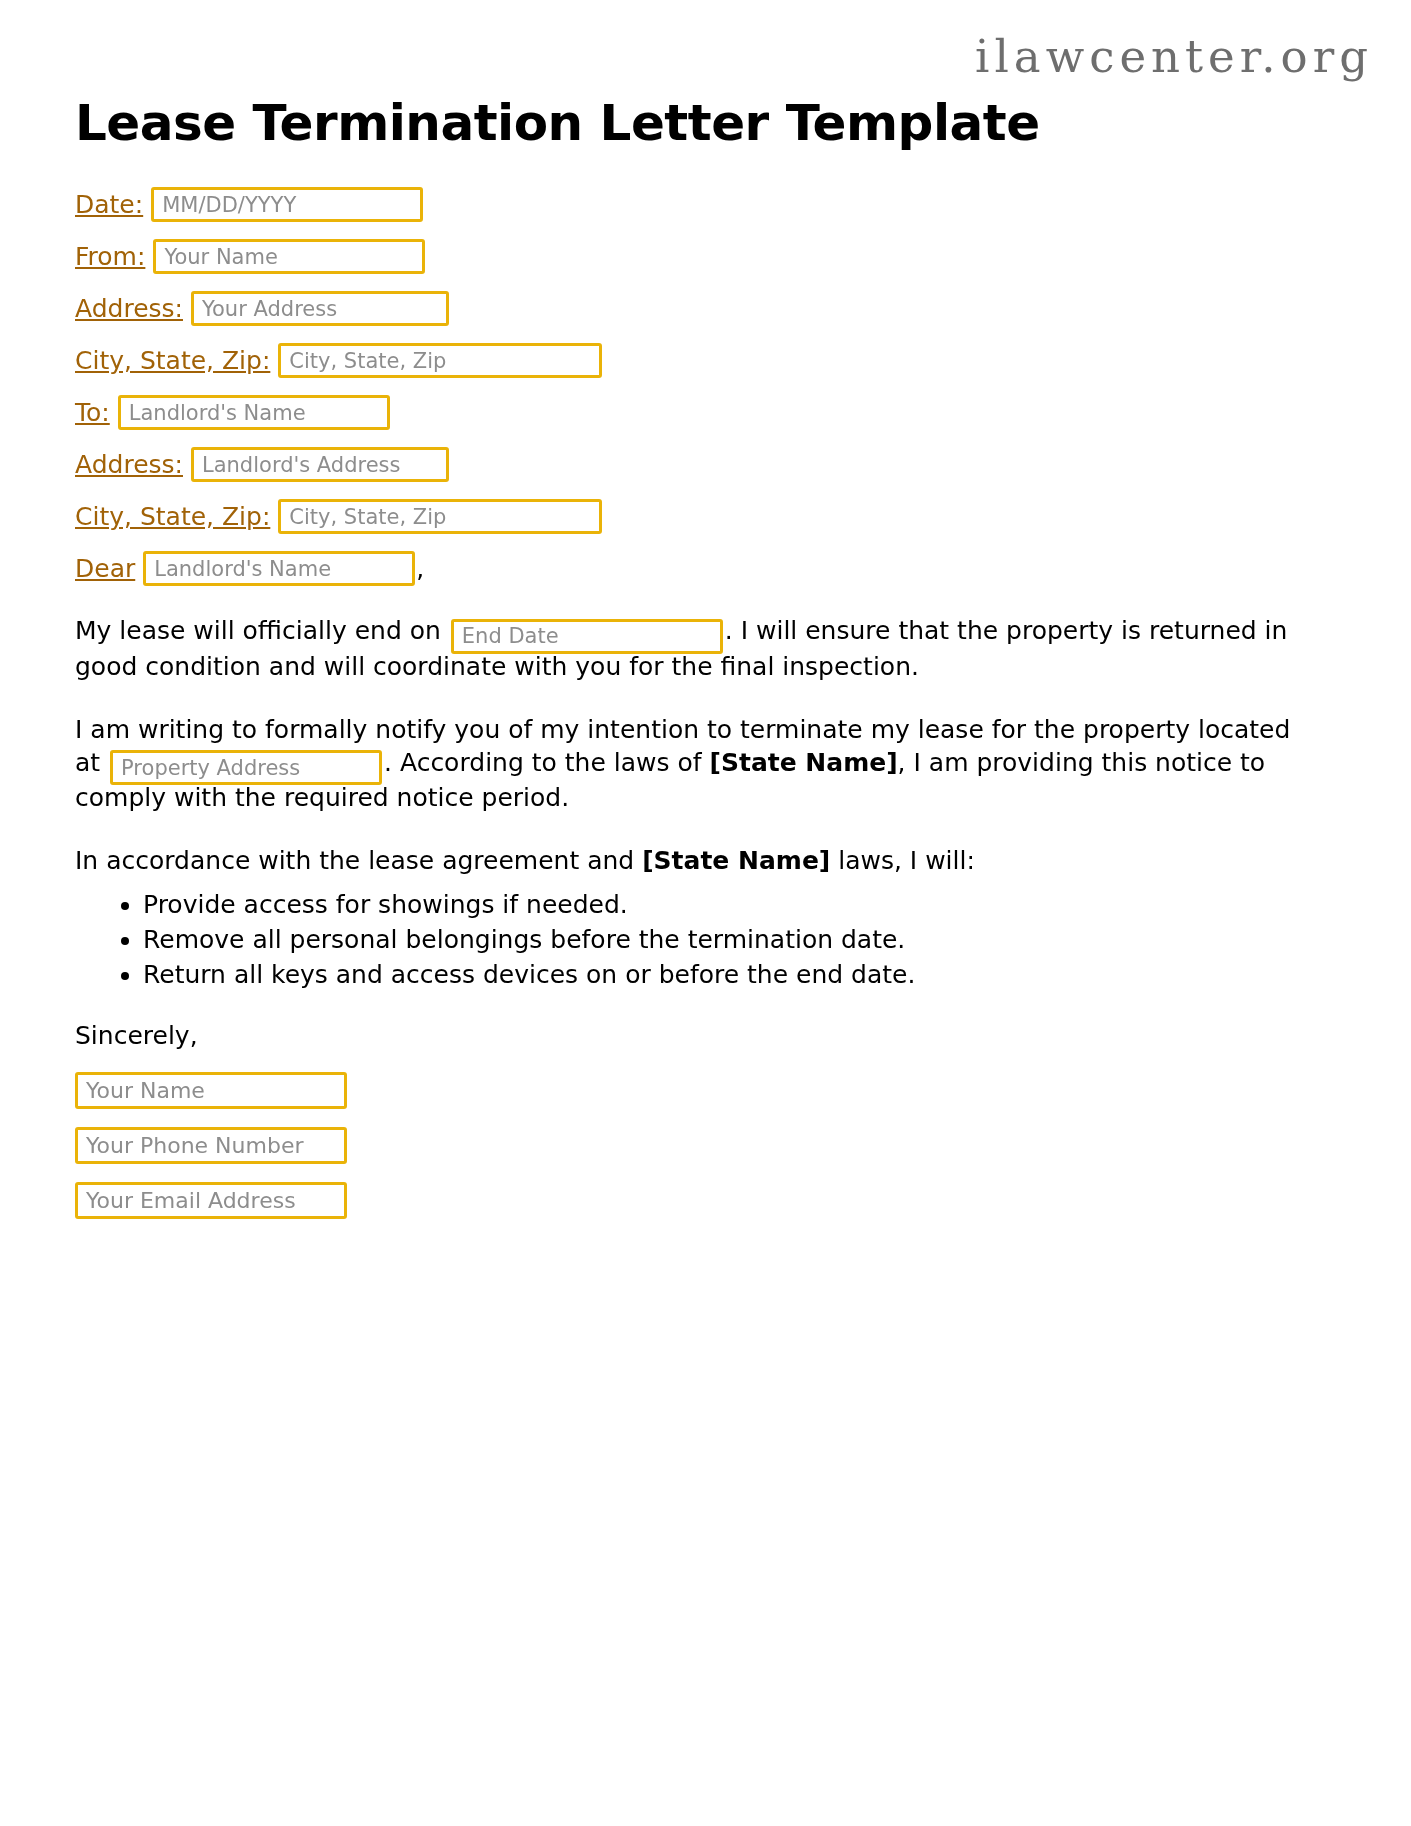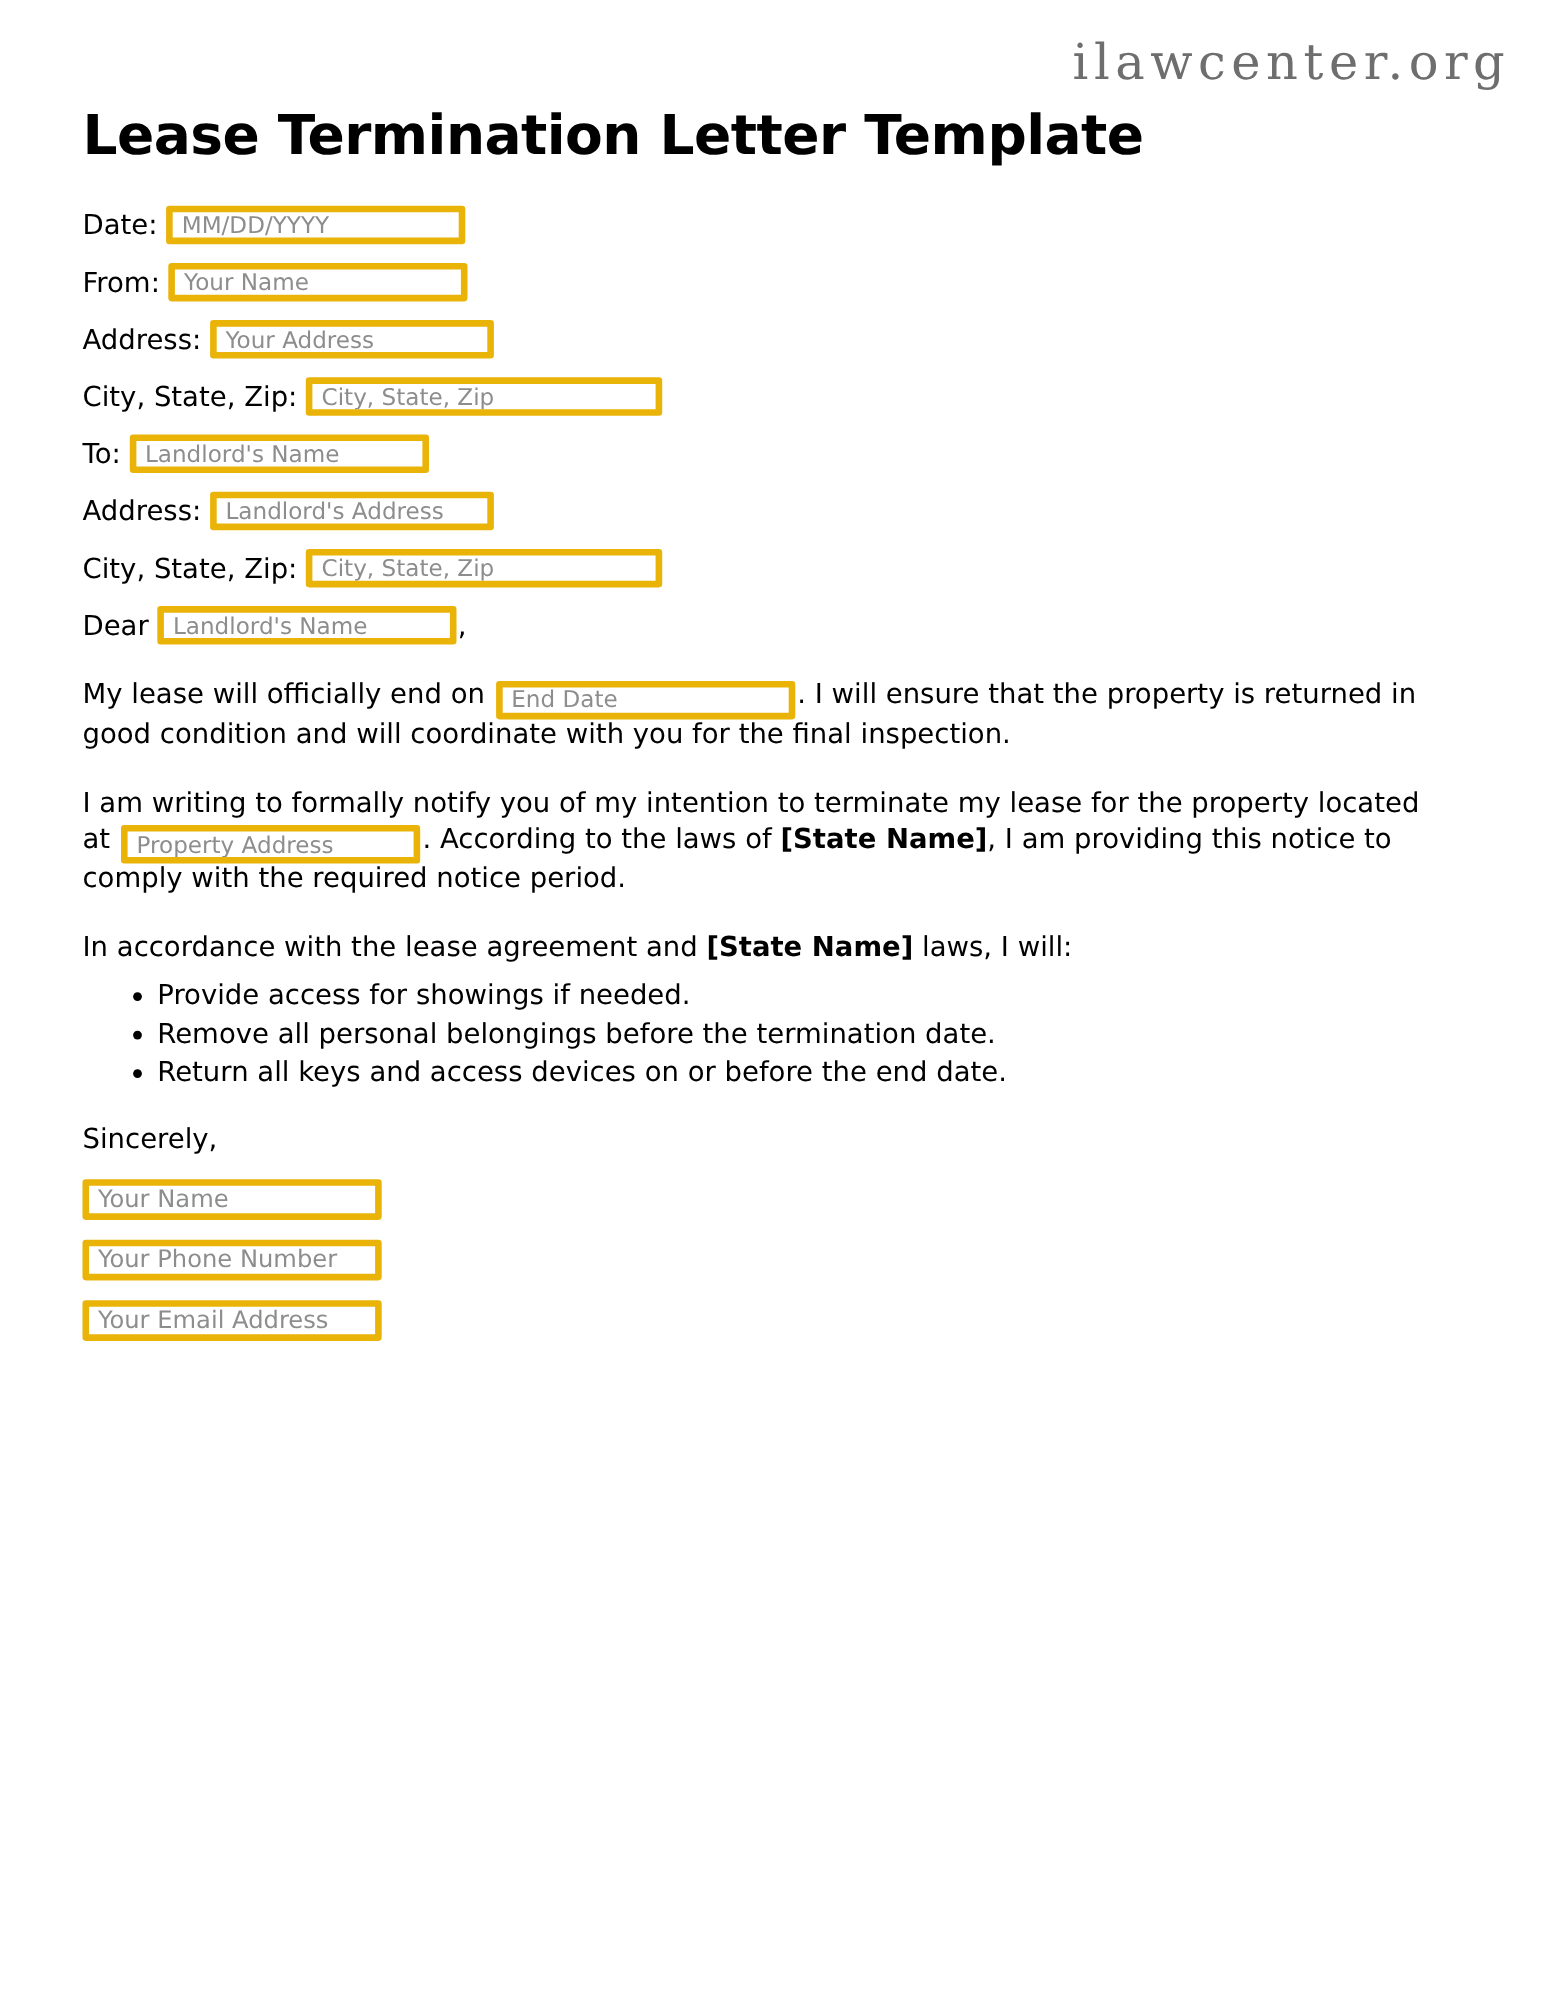--- a/index.html
+++ b/index.html
@@ -51,32 +51,33 @@
   .field-row {
     display: flex;
     align-items: center;
     margin-bottom: 17px;
     font-size: 25px;
     line-height: 1.2;
   }
   .field-label {
     margin-right: 8px;
     white-space: nowrap;
-    color: #000000;
+    color: #a16207;
+    text-decoration: underline;
   }
   .field-trail {
     margin-left: 1px;
     color: #000;
   }
   input.tfield {
     font-family: "DejaVu Sans", sans-serif;
     font-size: 21px;
     color: #000;
     background: #ffffff;
-    border: 6px solid #eab308;
+    border: 3px solid #eab308;
     border-radius: 3px;
     padding: 5px 8px;
     box-sizing: border-box;
     height: 35px;
     outline: none;
   }
   input.tfield::placeholder {
     color: #8d8d8d;
     opacity: 1;
   }

